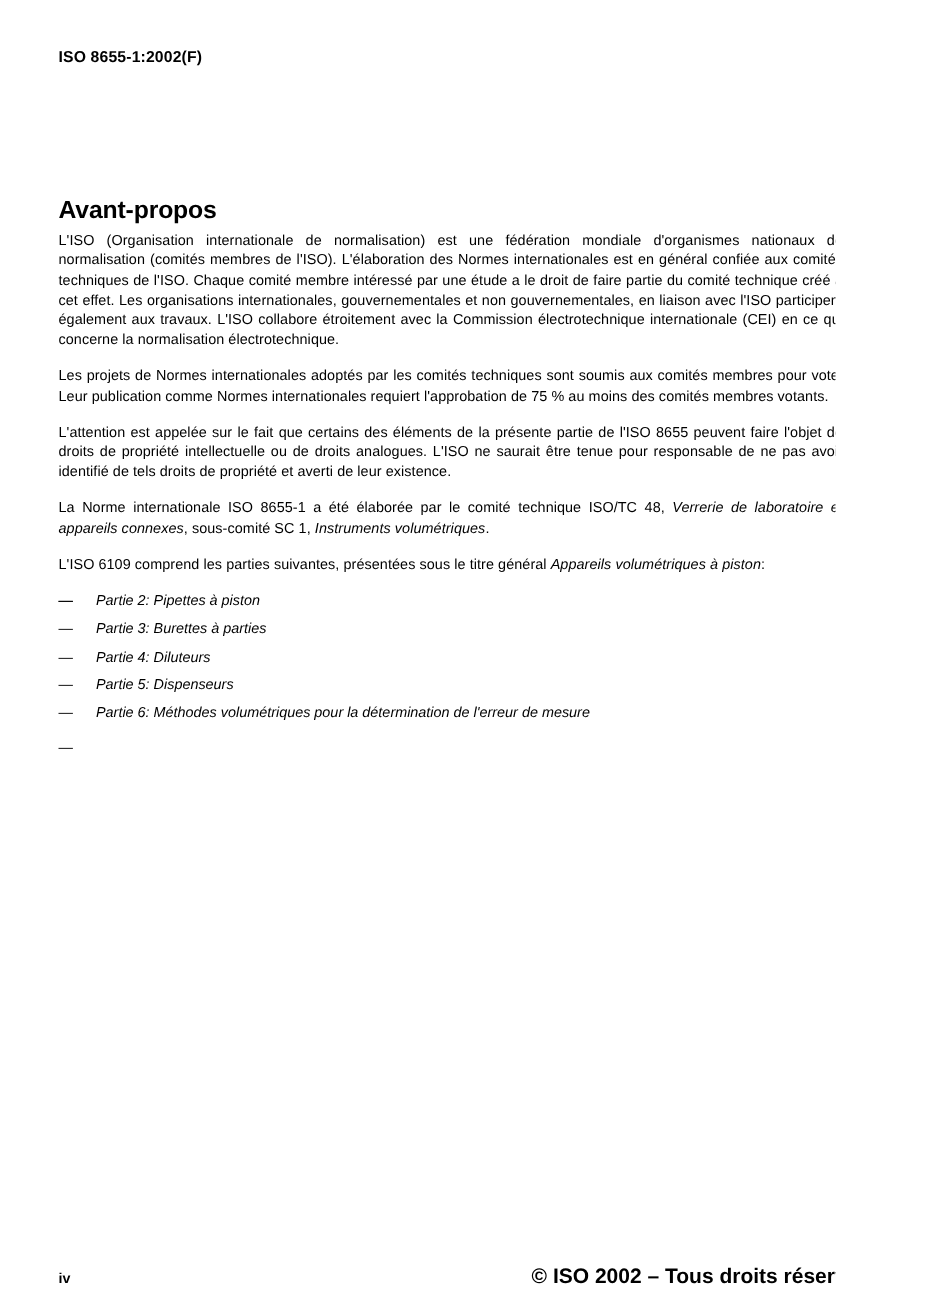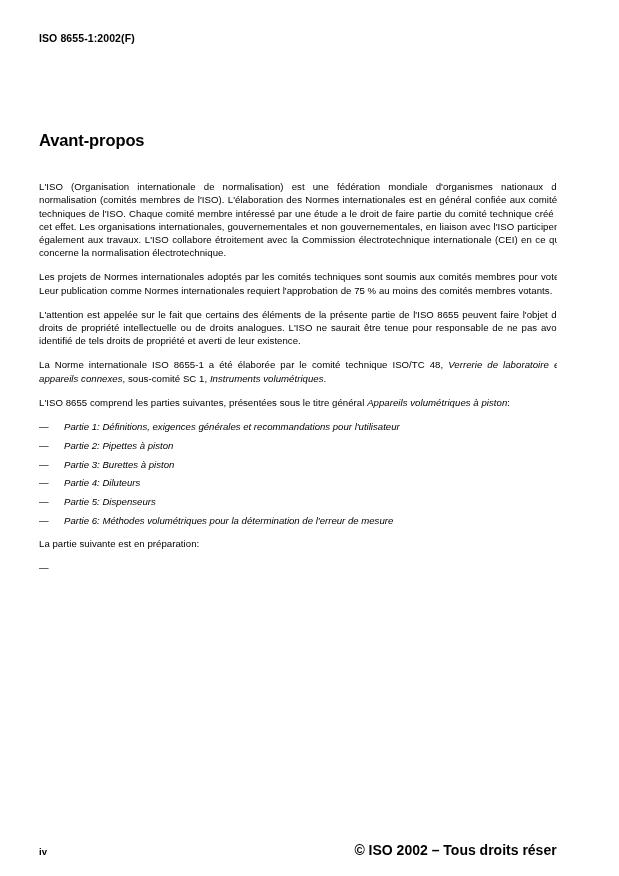--- a/index.html
+++ b/index.html
@@ -32,21 +32,21 @@
   .content {
     position: absolute;
     left: 39px;
     top: 131px;
     width: 541px;
   }
   .section-title {
     font-size: 16.5px;
     font-weight: bold;
     letter-spacing: -0.1px;
-    margin: 0 0 31px 0;
+    margin: 0 0 5px 0;
     line-height: 1.1;
   }
   p.para {
     font-size: 9.6px;
     line-height: 13.2px;
     text-align: justify;
     margin: 0 18px 11px 0;
     letter-spacing: 0.005em;
   }
   .list {
@@ -109,33 +109,32 @@
 
     <p class="para">Les projets de Normes internationales adoptés par les comités techniques sont soumis aux comités membres pour vote. Leur publication comme Normes internationales requiert l'approbation de 75 % au moins des comités membres votants.</p>
 
     <p class="para">L'attention est appelée sur le fait que certains des éléments de la présente partie de l'ISO 8655 peuvent faire l'objet de droits de propriété intellectuelle ou de droits analogues. L'ISO ne saurait être tenue pour responsable de ne pas avoir identifié de tels droits de propriété et averti de leur existence.</p>
 
     <p class="para">
       <span>La Norme internationale ISO 8655-1 a été élaborée par le comité technique ISO/TC 48, </span><span class="it">Verrerie de laboratoire et appareils connexes</span><span>, sous-comité SC 1, </span><span class="it">Instruments volumétriques</span><span>.</span>
     </p>
 
     <p class="para intro-line">
-      <span>L'ISO 8655 comprend les parties suivantes, présentées sous le titre général </span><span class="it">Appareils volumétriques à piston</span><span>:</span>
+      <span>L'ISO 6109 comprend les parties suivantes, présentées sous le titre général </span><span class="it">Appareils volumétriques à piston</span><span>:</span>
     </p>
 
     <ul class="list">
-      <li><span class="dash">—</span><span>Partie 1: Définitions, exigences générales et recommandations pour l'utilisateur</span></li>
+      <li><span class="dash">—</span></li>
       <li><span class="dash">—</span><span>Partie 2: Pipettes à piston</span></li>
-      <li><span class="dash">—</span><span>Partie 3: Burettes à piston</span></li>
+      <li><span class="dash">—</span><span>Partie 3: Burettes à parties</span></li>
       <li><span class="dash">—</span><span>Partie 4: Diluteurs</span></li>
       <li><span class="dash">—</span><span>Partie 5: Dispenseurs</span></li>
       <li><span class="dash">—</span><span>Partie 6: Méthodes volumétriques pour la détermination de l'erreur de mesure</span></li>
     </ul>
 
-    <p class="para intro-line">La partie suivante est en préparation:</p>
 
     <ul class="list">
       <li><span class="dash">—</span></li>
     </ul>
 
 
   </div>
 
   <div class="footer">
     <span class="folio">iv</span>

